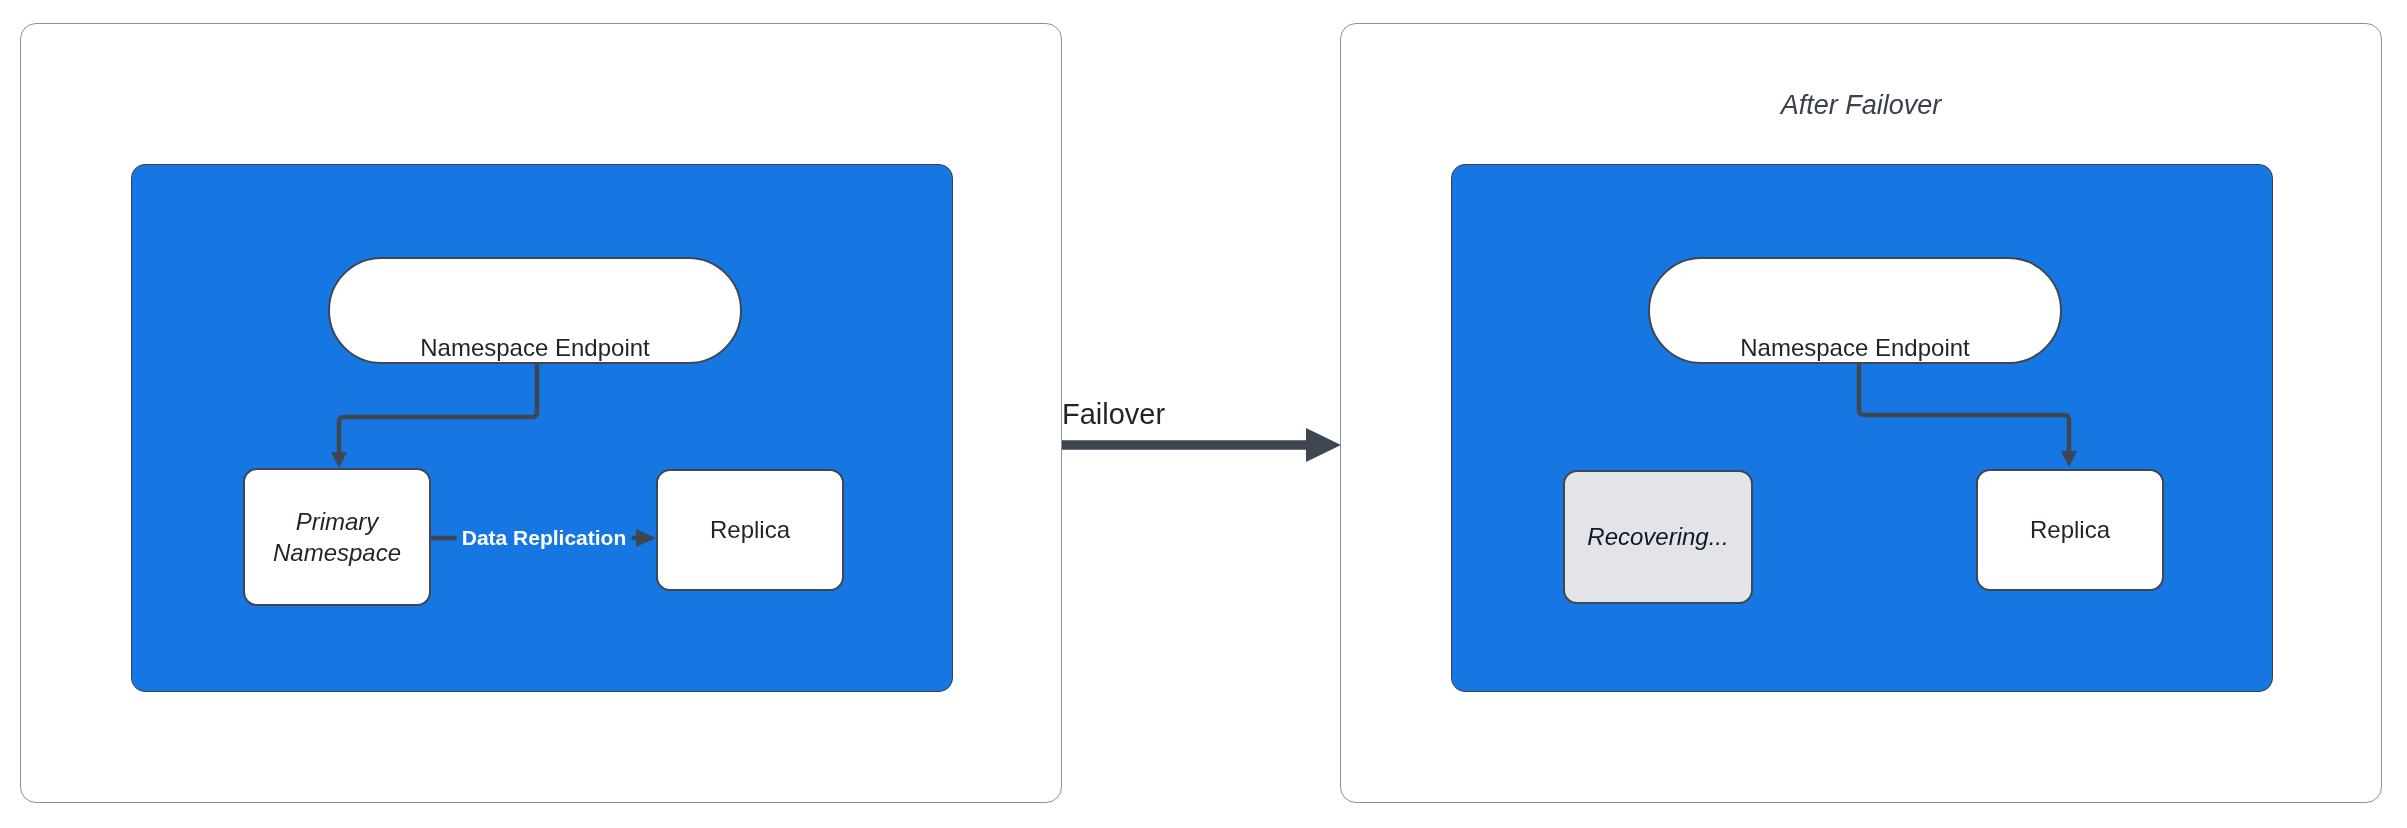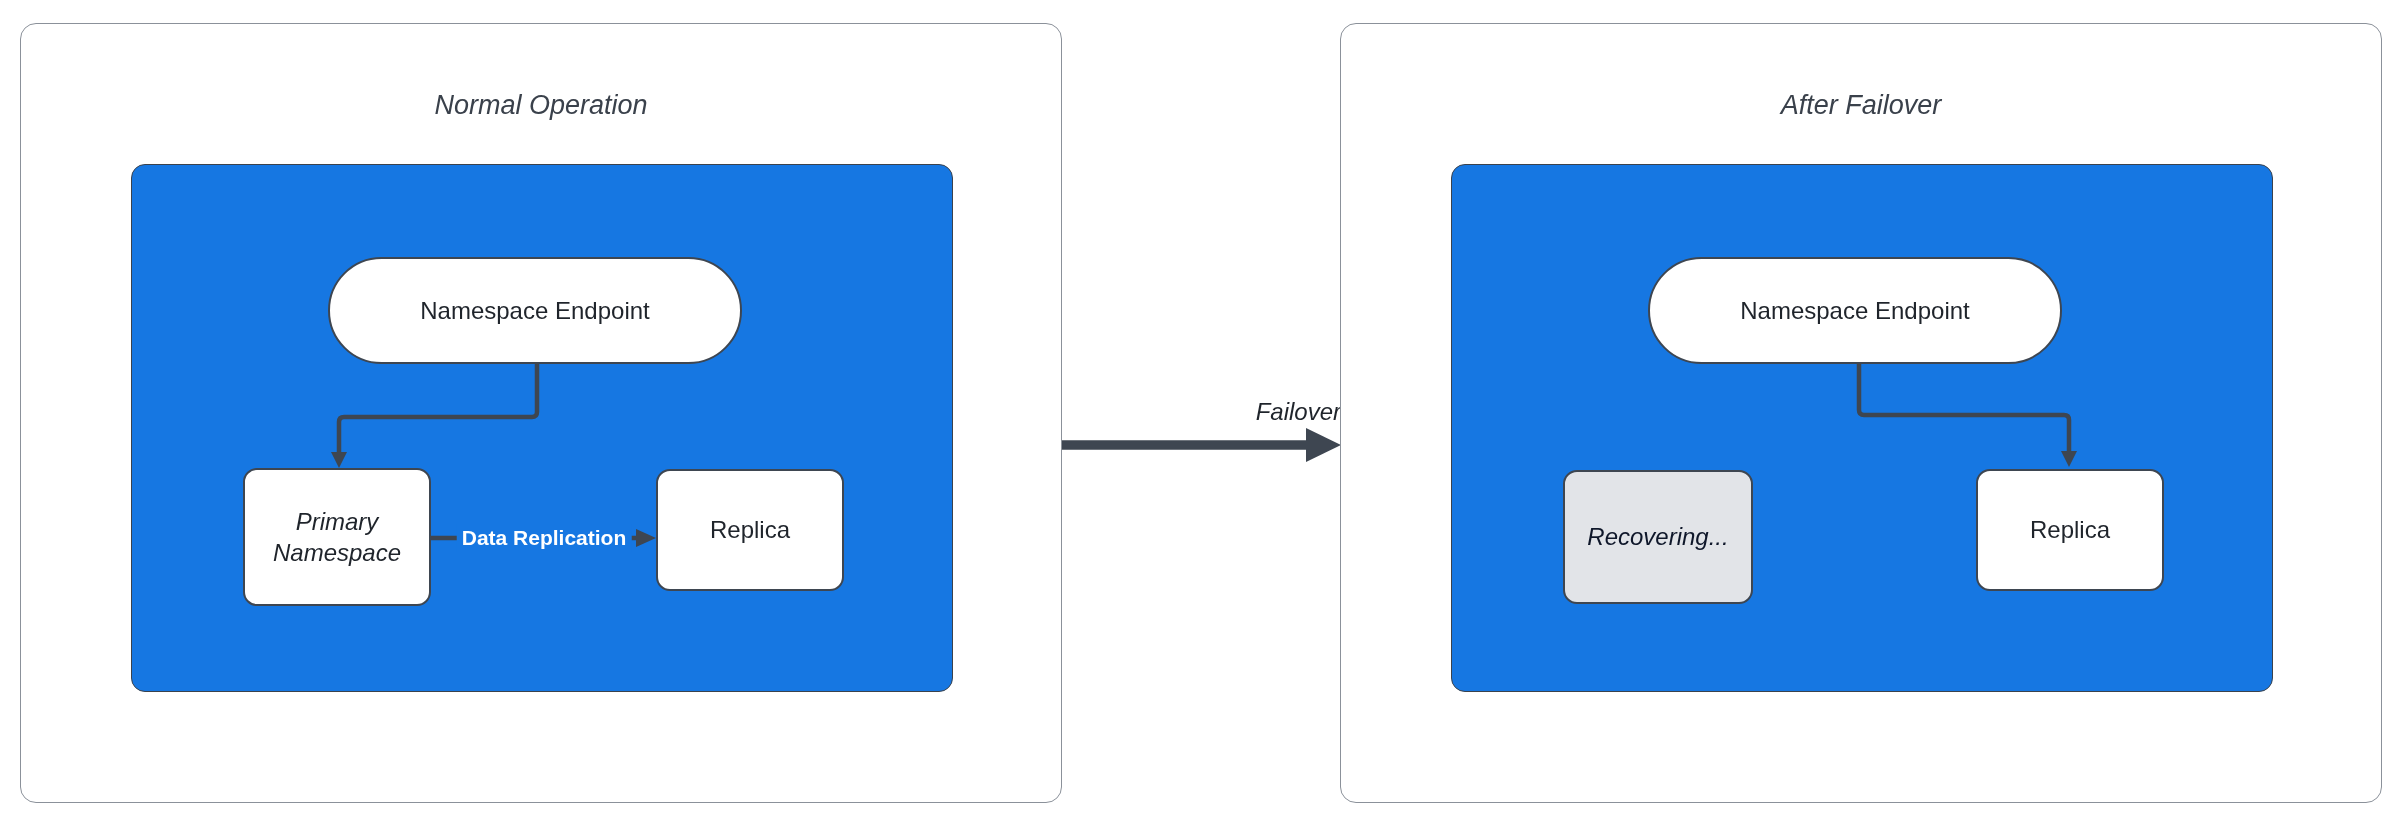--- a/index.html
+++ b/index.html
@@ -58,21 +58,21 @@
     position: absolute;
     left: 196px;
     top: 92px;
     width: 414px;
     height: 107px;
     background: #ffffff;
     border: 2.5px solid #3E4651;
     border-radius: 54px;
     box-sizing: border-box;
     display: flex;
-    align-items: center;
+    align-items: flex-end;
     justify-content: center;
     font-size: 24px;
     color: #1F242B;
     text-align: center;
   }
   .node {
     position: absolute;
     background: #ffffff;
     border: 2.5px solid #3E4651;
     border-radius: 14px;
@@ -136,33 +136,31 @@
     overflow: visible;
     pointer-events: none;
   }
   .failover line { stroke: #3E4651; stroke-width: 9.5px; }
   .failover polygon { fill: #3E4651; }
   .failover-label {
     position: absolute;
     left: 1062px;
     top: 398px;
     width: 279px;
-    text-align: right;
-    font-size: 24px;
+    text-align: left;
+    font-size: 29px;
     color: #1F242B;
-    font-style: italic;
   }
 </style>
 </head>
 <body>
 
 <div class="canvas">
 
   <section class="panel left">
-    <div class="panel-title">Normal Operation</div>
 
     <div class="cluster">
 
       <svg class="edge">
         <path d="M405 199 L405 247 Q405 252 400 252 L212 252 Q207 252 207 257 L207 289"></path>
         <polygon points="199,287 215,287 207,303"></polygon>
       </svg>
 
       <div class="pill">
         <span>Namespace Endpoint</span>

